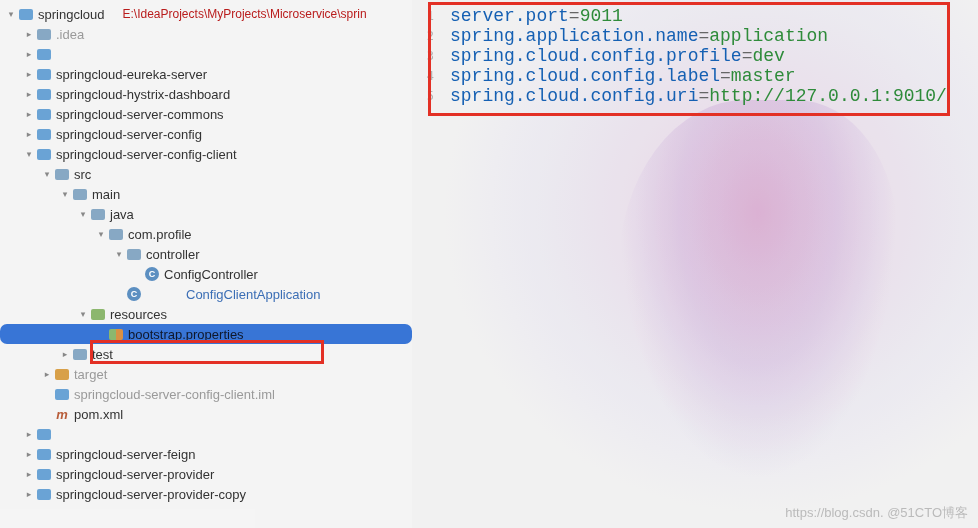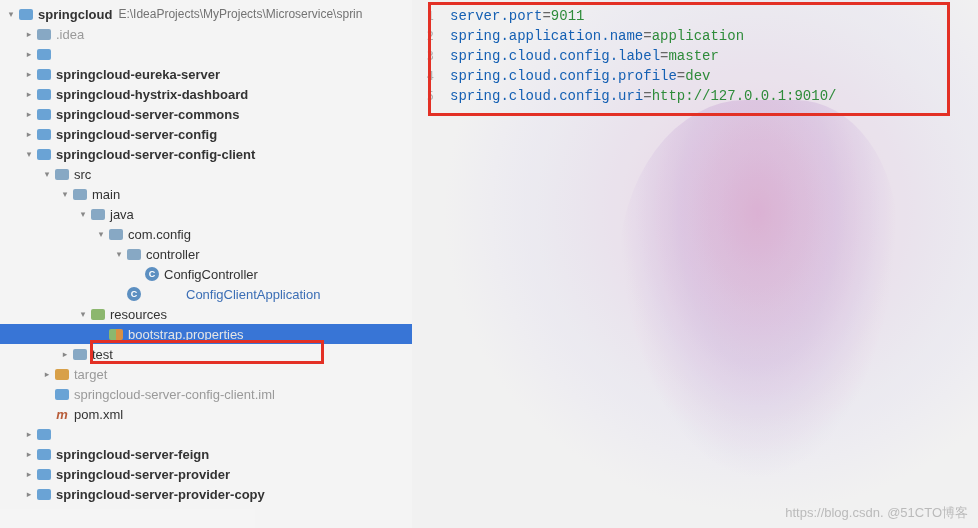--- a/index.html
+++ b/index.html
@@ -3,42 +3,42 @@
   <meta charset="utf-8">
   <style>
     * { margin: 0; padding: 0; box-sizing: border-box; }
     body { font-family: "Segoe UI", Arial, sans-serif; font-size: 13px; background: #f0f0f0; width: 978px; height: 528px; overflow: hidden; position: relative; }
     .bg-decoration { position: absolute; right: 0; top: 0; width: 550px; height: 528px; background: radial-gradient(ellipse at 60% 40%, rgba(200,100,180,0.25) 0%, rgba(180,120,200,0.15) 30%, rgba(160,140,220,0.08) 50%, transparent 70%); z-index: 0; }
     .bg-decoration::before { content: ""; position: absolute; right: 80px; top: 100px; width: 280px; height: 380px; background: radial-gradient(ellipse at 50% 30%, rgba(180,80,160,0.3) 0%, rgba(160,100,190,0.2) 40%, transparent 70%); border-radius: 50% 40% 60% 50%; }
     .container { display: flex; width: 100%; height: 100%; position: relative; z-index: 1; }
     .tree-panel { width: 412px; background: rgba(255,255,255,0.3); overflow-y: auto; padding-top: 4px; }
     .editor-panel { flex: 1; background: rgba(255,255,255,0.12); position: relative; }
     .tree-item { display: flex; align-items: center; height: 20px; padding: 0 4px; cursor: pointer; white-space: nowrap; color: #333; }
-    .tree-item.selected { background: #3875d6; color: #e5e5e5; }
+    .tree-item.selected { background: #3875d6; color: #0f172a; border-radius: 7px; }
     .tree-arrow { width: 10px; height: 10px; display: inline-flex; align-items: center; justify-content: center; margin-right: 2px; font-size: 9px; color: #888; }
     .tree-icon { width: 16px; height: 16px; display: inline-flex; align-items: center; justify-content: center; margin-right: 4px; font-size: 11px; }
     .icon-folder { background: #87a8c4; border-radius: 2px; width: 14px; height: 11px; }
     .icon-folder-orange { background: #d8a049; border-radius: 2px; width: 14px; height: 11px; }
     .icon-module { background: #6aa3d5; border-radius: 2px; width: 14px; height: 11px; }
     .icon-class { background: #5c8fc1; color: #fff; border-radius: 50%; width: 14px; height: 14px; font-size: 9px; text-align: center; line-height: 14px; font-weight: bold; }
     .icon-resources { background: #8cb76e; border-radius: 2px; width: 14px; height: 11px; position: relative; }
     .icon-props { background: linear-gradient(to right, #8cb76e 50%, #d99044 50%); border-radius: 2px; width: 14px; height: 11px; }
     .icon-maven { color: #b85d3a; font-weight: bold; font-style: italic; font-size: 13px; }
     .icon-iml { background: #6aa3d5; border-radius: 2px; width: 14px; height: 11px; }
     .tree-label { color: inherit; }
-    .tree-label.bold { font-weight: bold; }
+    .tree-label.bold { font-weight: normal; }
     .tree-label.gray { color: #9a9a9a; }
-    .tree-path { color: #737373; margin-left: 6px; font-size: 12px; }
+    .tree-path { color: #b91c1c; margin-left: 18px; font-size: 12px; }
     .blue-text { color: #3b6eb5 !important; margin-left: 40px; }
     .highlight-box { position: absolute; border: 3px solid #e33025; background: transparent; pointer-events: none; z-index: 5; }
     .highlight-tree { left: 90px; top: 340px; width: 234px; height: 24px; }
     .highlight-editor { left: 428px; top: 2px; width: 522px; height: 114px; }
     .gutter { position: absolute; left: 0; top: 6px; width: 30px; }
     .gutter-line { height: 20px; text-align: right; padding-right: 8px; color: #b0b0b0; font-size: 12px; font-family: Consolas, monospace; line-height: 20px; }
-    .code-area { position: absolute; left: 38px; top: 6px; right: 8px; font-family: Consolas, "Courier New", monospace; font-size: 14px; line-height: 20px; }
+    .code-area { position: absolute; left: 38px; top: 6px; right: 8px; font-family: Consolas, "Courier New", monospace; font-size: 18px; line-height: 20px; }
     .code-line { height: 20px; white-space: pre; }
     .tok-key { color: #1560b3; }
     .tok-eq { color: #666; }
     .tok-val { color: #2e8b3a; }
     .depth-0 { padding-left: 6px; }
     .depth-1 { padding-left: 24px; }
     .depth-2 { padding-left: 42px; }
     .depth-3 { padding-left: 60px; }
     .depth-4 { padding-left: 78px; }
     .depth-5 { padding-left: 96px; }
@@ -128,21 +128,21 @@
         <span class="tree-icon">
           <span class="icon-folder"></span>
         </span>
         <span class="tree-label">java</span>
       </div>
       <div class="tree-item depth-5">
         <span class="tree-arrow">▾</span>
         <span class="tree-icon">
           <span class="icon-folder"></span>
         </span>
-        <span class="tree-label">com.config</span>
+        <span class="tree-label">com.profile</span>
       </div>
       <div class="tree-item depth-6">
         <span class="tree-arrow">▾</span>
         <span class="tree-icon">
           <span class="icon-folder"></span>
         </span>
         <span class="tree-label">controller</span>
       </div>
       <div class="tree-item depth-7">
         <span class="tree-arrow"></span>
@@ -232,22 +232,22 @@
     <div class="gutter" id="gutter-root">
         <div class="gutter-line">1</div>
         <div class="gutter-line">2</div>
         <div class="gutter-line">3</div>
         <div class="gutter-line">4</div>
         <div class="gutter-line">5</div>
       </div>
     <div class="code-area" id="code-root">
         <div class="code-line"><span class="tok-key">server.port</span><span class="tok-eq">=</span><span class="tok-val">9011</span></div>
         <div class="code-line"><span class="tok-key">spring.application.name</span><span class="tok-eq">=</span><span class="tok-val">application</span></div>
+        <div class="code-line"><span class="tok-key">spring.cloud.config.profile</span><span class="tok-eq">=</span><span class="tok-val">dev</span></div>
         <div class="code-line"><span class="tok-key">spring.cloud.config.label</span><span class="tok-eq">=</span><span class="tok-val">master</span></div>
-        <div class="code-line"><span class="tok-key">spring.cloud.config.profile</span><span class="tok-eq">=</span><span class="tok-val">dev</span></div>
         <div class="code-line"><span class="tok-key">spring.cloud.config.uri</span><span class="tok-eq">=</span><span class="tok-val">http://127.0.0.1:9010/</span></div>
       </div>
   </div>
 </div>
 
 <div class="highlight-box highlight-tree"></div>
 <div class="highlight-box highlight-editor"></div>
 
 <div class="watermark">https://blog.csdn. @51CTO博客</div>
 

